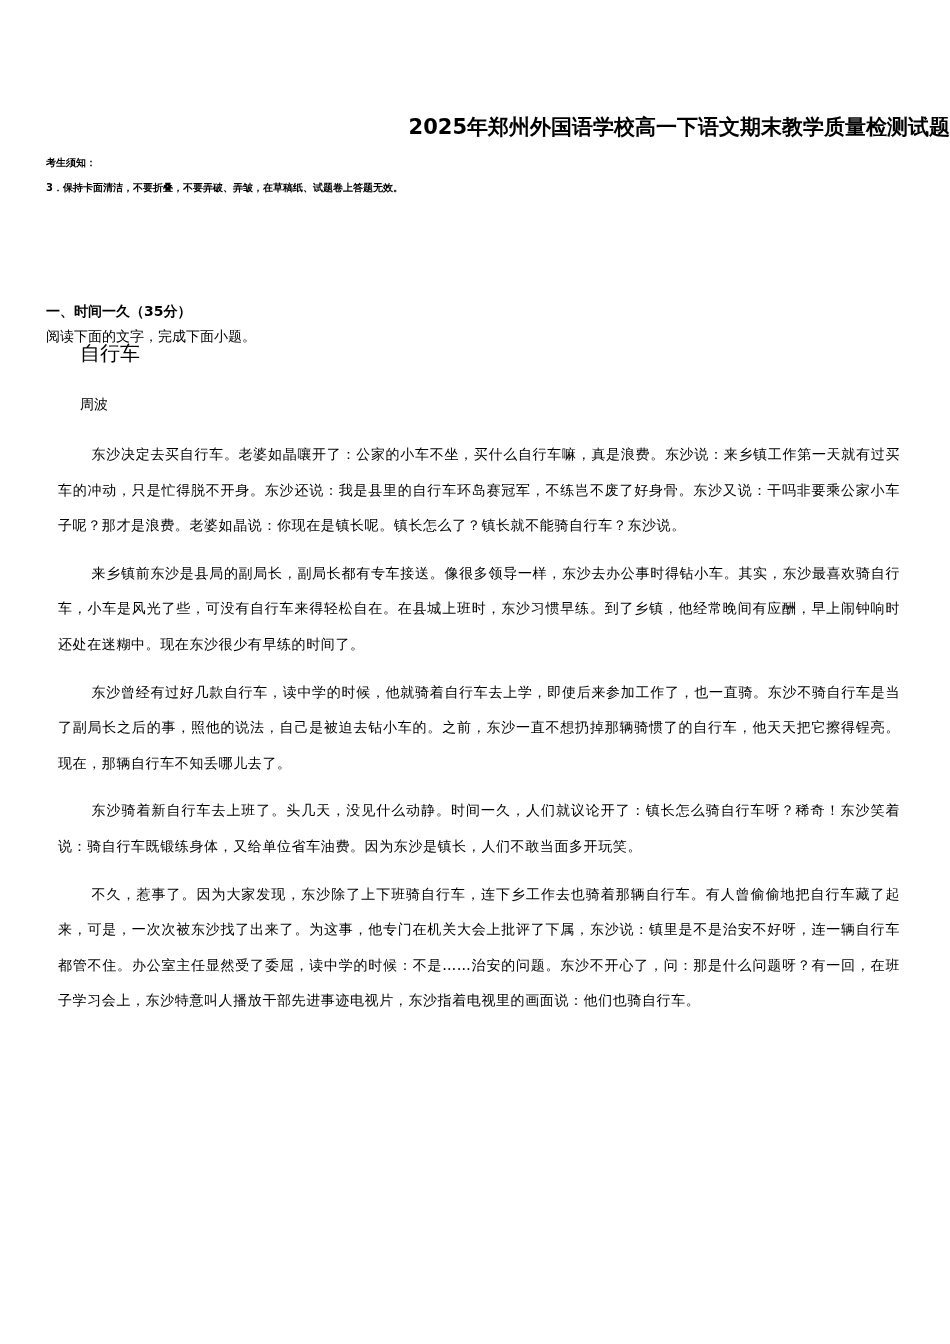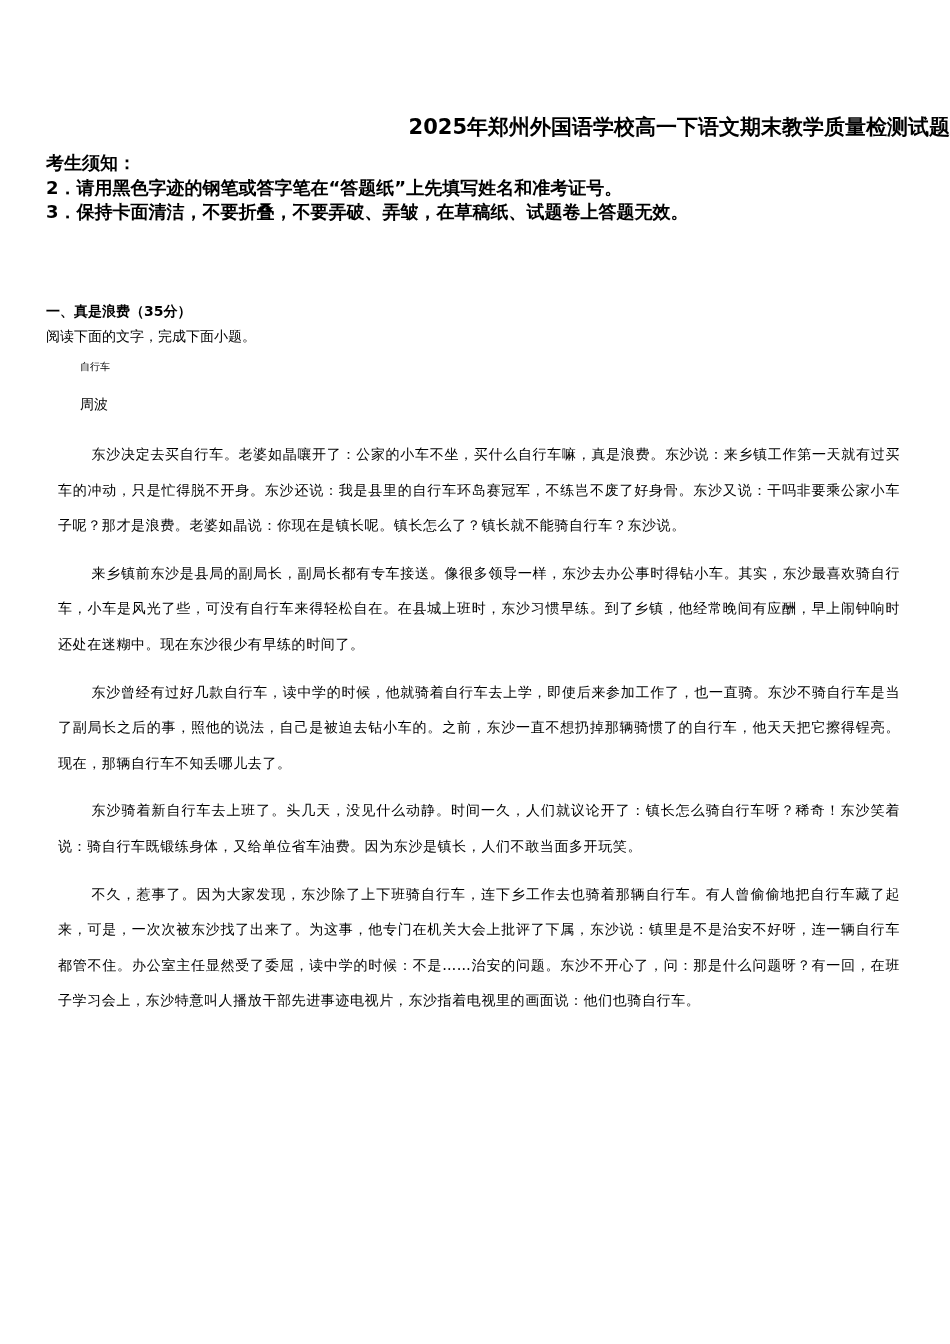--- a/index.html
+++ b/index.html
@@ -32,21 +32,21 @@
       font-size: 21px;
       letter-spacing: 0px;
       line-height: 28px;
     }
     .notice {
       position: absolute;
       top: 151px;
       left: 46px;
       width: 870px;
       font-family: "DejaVu Sans", "Liberation Sans", sans-serif;
-      font-size: 18px;
+      font-size: 10px;
       font-weight: bold;
       line-height: 24.5px;
     }
     .notice .head { font-weight: bold; }
     .section-head {
       position: absolute;
       top: 300px;
       left: 46px;
       font-family: "DejaVu Sans", "Liberation Sans", sans-serif;
       font-weight: bold;
@@ -55,23 +55,23 @@
     }
     .instruction {
       position: absolute;
       top: 325px;
       left: 46px;
       font-size: 14px;
       line-height: 22px;
     }
     .story-title {
       position: absolute;
-      top: 356px;
+      top: 342px;
       left: 80px;
-      font-size: 10px;
+      font-size: 20px;
       line-height: 22px;
       text-align: right;
     }
     .story-author {
       position: absolute;
       top: 393px;
       left: 80px;
       font-size: 14px;
       line-height: 22px;
     }
@@ -92,25 +92,24 @@
   </style>
 </head>
 <body>
 
 <div class="page">
 
   <div class="title">2025年郑州外国语学校高一下语文期末教学质量检测试题</div>
 
   <div class="notice">
     <div class="head">考生须知：</div>
-    <div>2．请用黑色字迹的钢笔或答字笔在“答题纸”上先填写姓名和准考证号。</div>
     <div>3．保持卡面清洁，不要折叠，不要弄破、弄皱，在草稿纸、试题卷上答题无效。</div>
   </div>
 
-  <div class="section-head">一、真是浪费（35分）</div>
+  <div class="section-head">一、时间一久（35分）</div>
   <div class="instruction">阅读下面的文字，完成下面小题。</div>
 
   <div class="story-title">自行车</div>
   <div class="story-author">周波</div>
 
   <div class="body-text">
     <p>东沙决定去买自行车。老婆如晶嚷开了：公家的小车不坐，买什么自行车嘛，真是浪费。东沙说：来乡镇工作第一天就有过买车的冲动，只是忙得脱不开身。东沙还说：我是县里的自行车环岛赛冠军，不练岂不废了好身骨。东沙又说：干吗非要乘公家小车子呢？那才是浪费。老婆如晶说：你现在是镇长呢。镇长怎么了？镇长就不能骑自行车？东沙说。</p>
     <p>来乡镇前东沙是县局的副局长，副局长都有专车接送。像很多领导一样，东沙去办公事时得钻小车。其实，东沙最喜欢骑自行车，小车是风光了些，可没有自行车来得轻松自在。在县城上班时，东沙习惯早练。到了乡镇，他经常晚间有应酬，早上闹钟响时还处在迷糊中。现在东沙很少有早练的时间了。</p>
     <p>东沙曾经有过好几款自行车，读中学的时候，他就骑着自行车去上学，即使后来参加工作了，也一直骑。东沙不骑自行车是当了副局长之后的事，照他的说法，自己是被迫去钻小车的。之前，东沙一直不想扔掉那辆骑惯了的自行车，他天天把它擦得锃亮。现在，那辆自行车不知丢哪儿去了。</p>
     <p>东沙骑着新自行车去上班了。头几天，没见什么动静。时间一久，人们就议论开了：镇长怎么骑自行车呀？稀奇！东沙笑着说：骑自行车既锻练身体，又给单位省车油费。因为东沙是镇长，人们不敢当面多开玩笑。</p>

